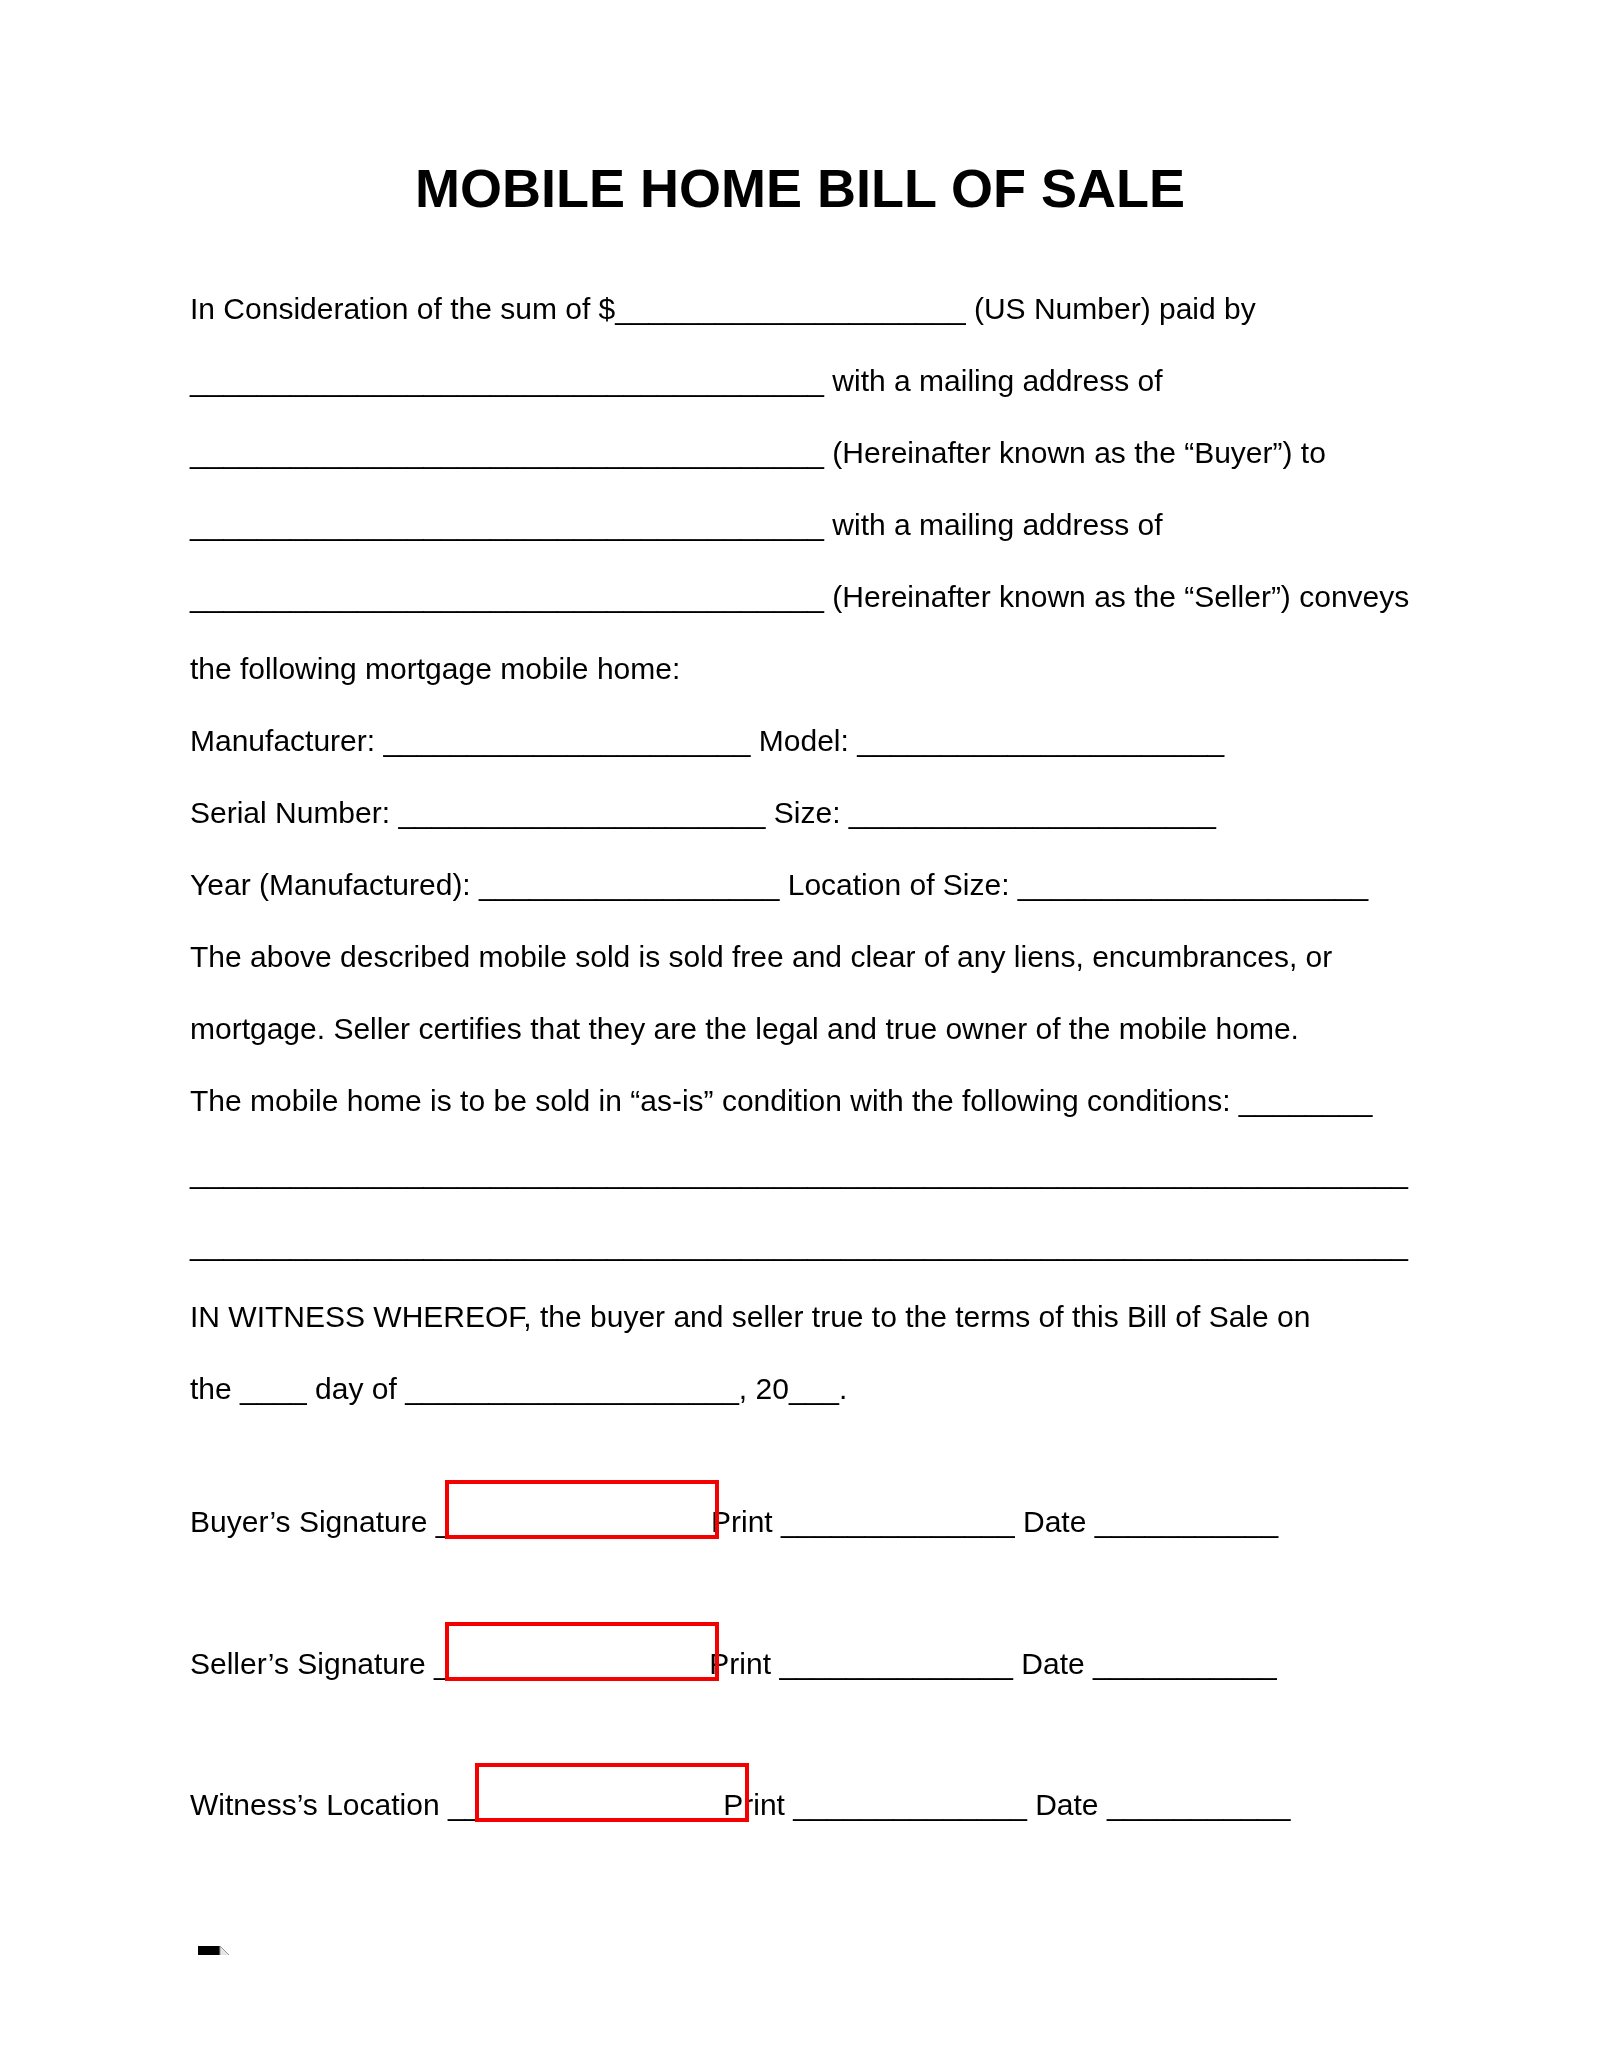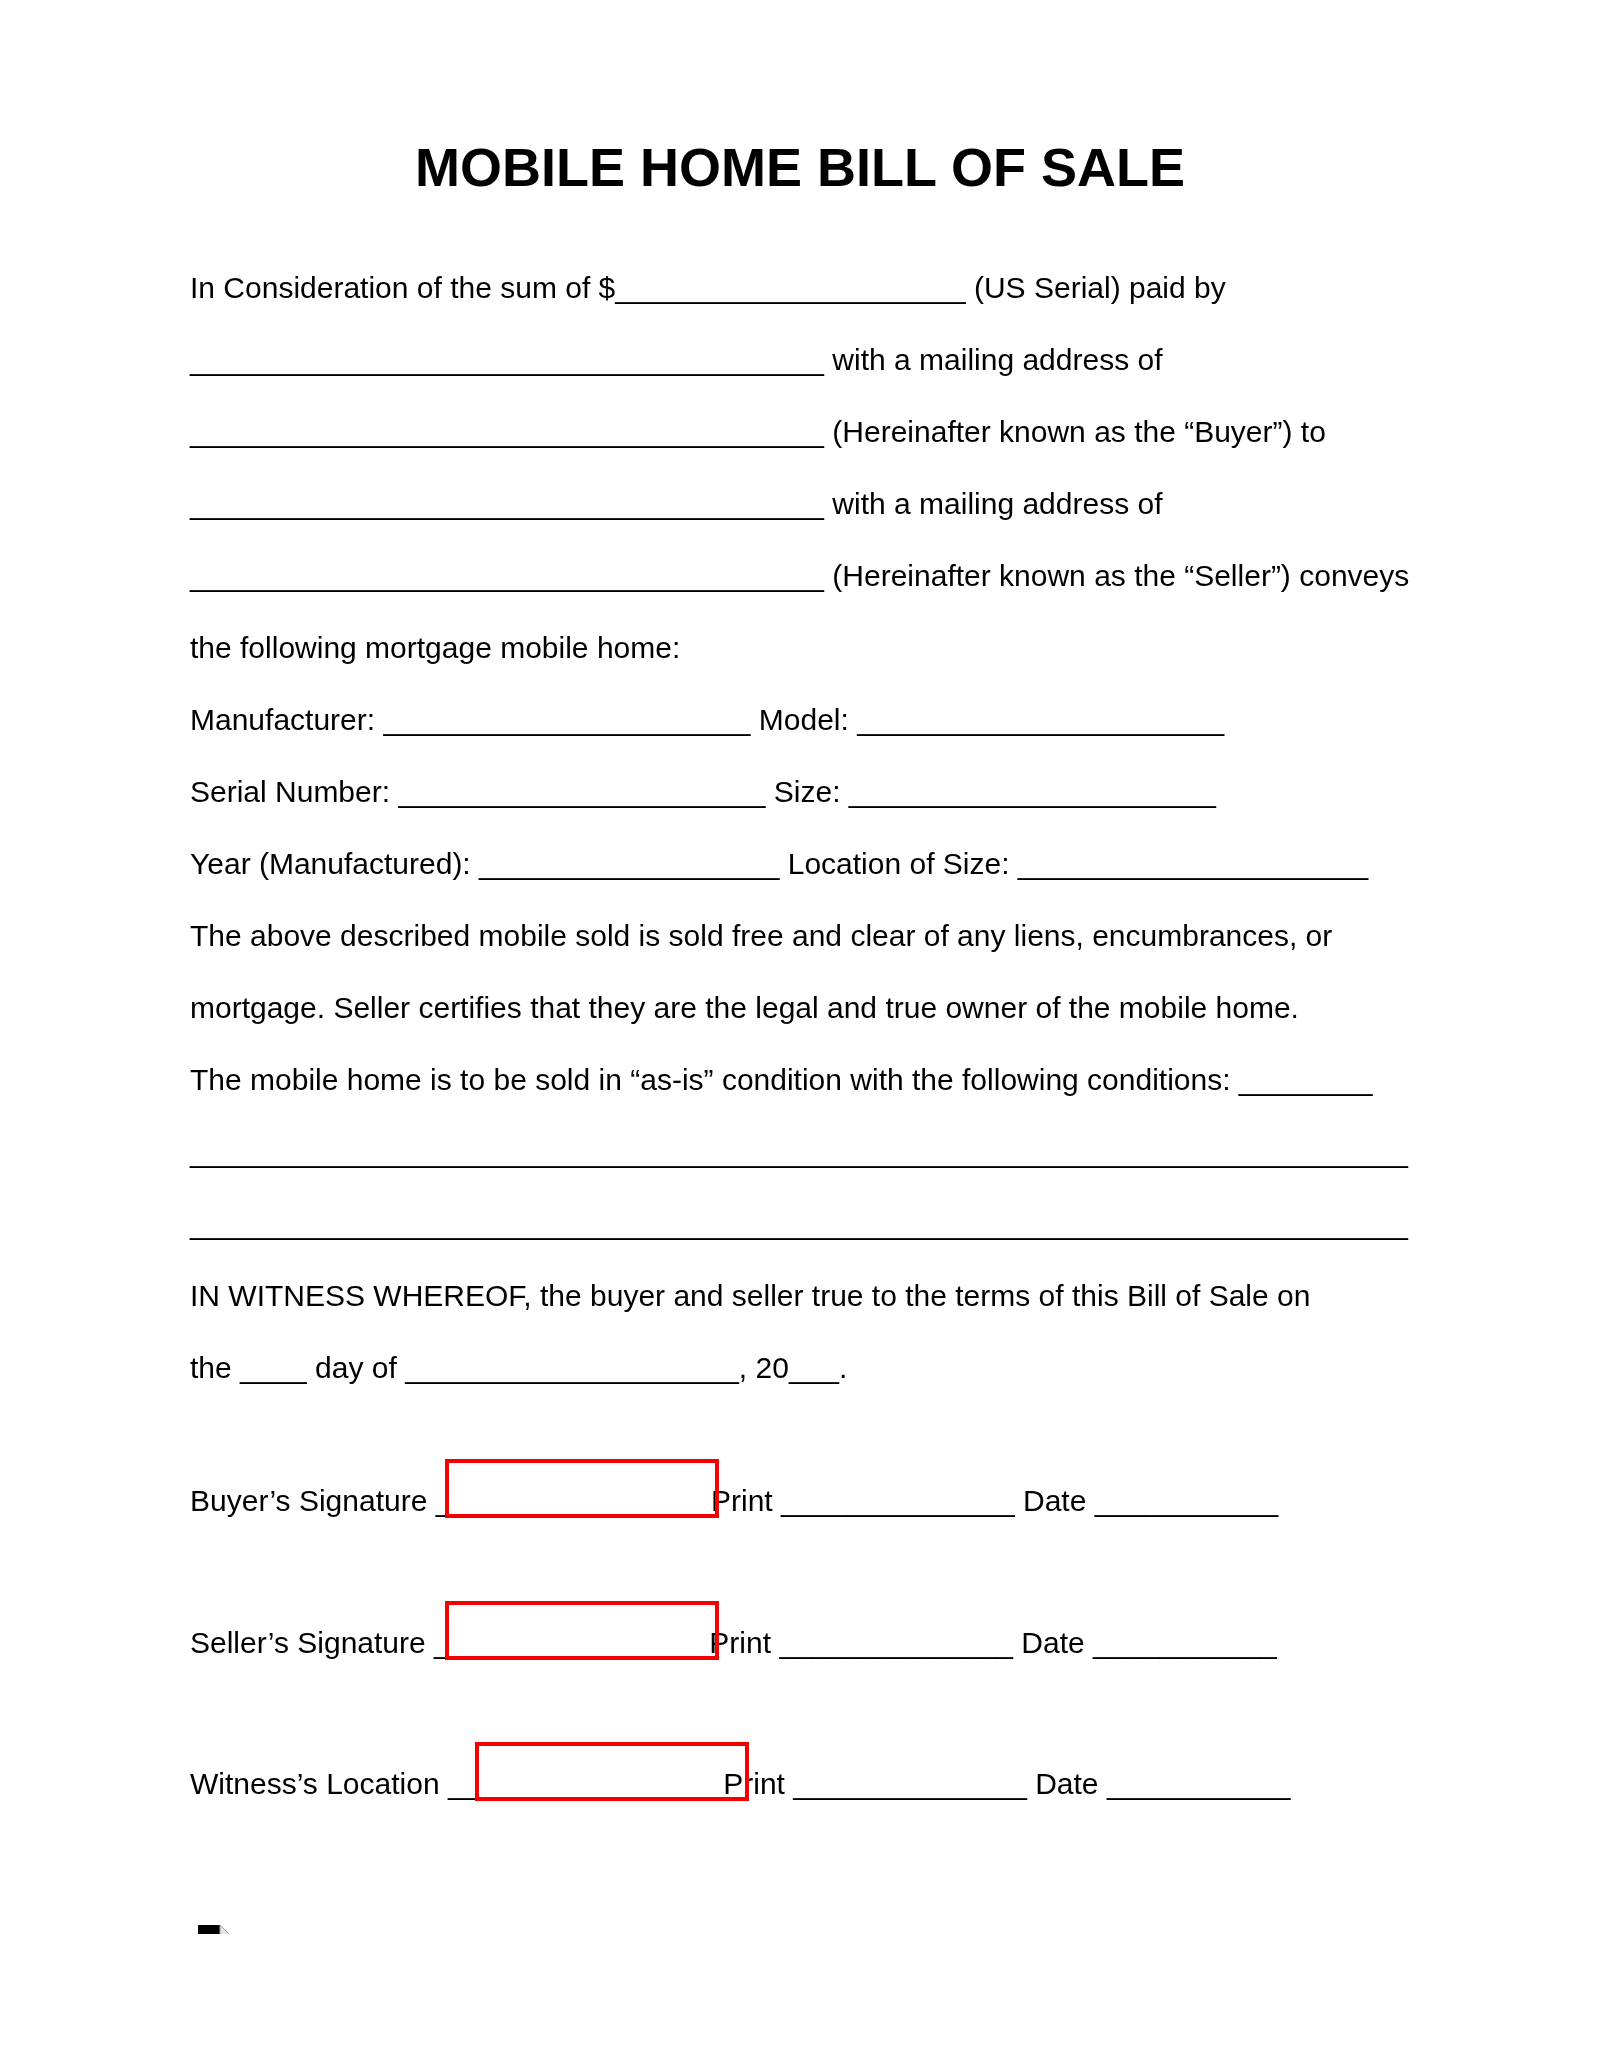--- a/index.html
+++ b/index.html
@@ -4,20 +4,21 @@
 <style>
   html, body { margin: 0; padding: 0; background: #ffffff; }
   .page {
     position: relative;
     width: 1600px;
     height: 1934px;
     background: #ffffff;
     font-family: "Liberation Sans", sans-serif;
     color: #000000;
     overflow: hidden;
+    margin-top: 21px;
   }
   .title {
     position: absolute;
     top: 136px;
     left: 0;
     width: 100%;
     text-align: center;
     font-size: 54px;
     font-weight: bold;
     white-space: pre;
@@ -53,21 +54,21 @@
     white-space: pre;
   }
 </style>
 </head>
 <body>
 
 <div class="page">
 
   <div class="title">MOBILE HOME BILL OF SALE</div>
 
-  <div class="line" style="top:270px">In Consideration of the sum of $_____________________ (US Serial) paid by</div>
+  <div class="line" style="top:270px">In Consideration of the sum of $_____________________ (US Number) paid by</div>
   <div class="line" style="top:342px">______________________________________ with a mailing address of</div>
   <div class="line" style="top:414px">______________________________________ (Hereinafter known as the “Buyer”) to</div>
   <div class="line" style="top:486px">______________________________________ with a mailing address of</div>
   <div class="line" style="top:558px">______________________________________ (Hereinafter known as the “Seller”) conveys</div>
   <div class="line" style="top:630px">the following mortgage mobile home:</div>
   <div class="line" style="top:702px">Manufacturer: ______________________ Model: ______________________</div>
   <div class="line" style="top:774px">Serial Number: ______________________ Size: ______________________</div>
   <div class="line" style="top:846px">Year (Manufactured): __________________ Location of Size: _____________________</div>
   <div class="line" style="top:918px">The above described mobile sold is sold free and clear of any liens, encumbrances, or</div>
   <div class="line" style="top:990px">mortgage. Seller certifies that they are the legal and true owner of the mobile home.</div>

